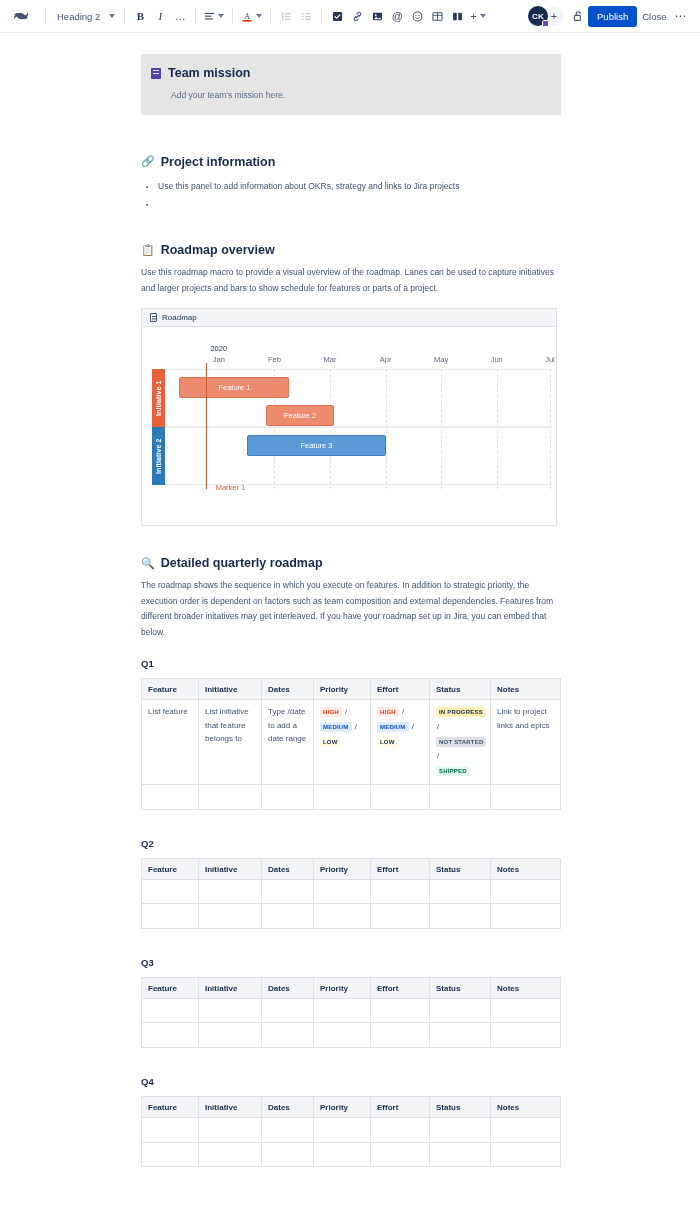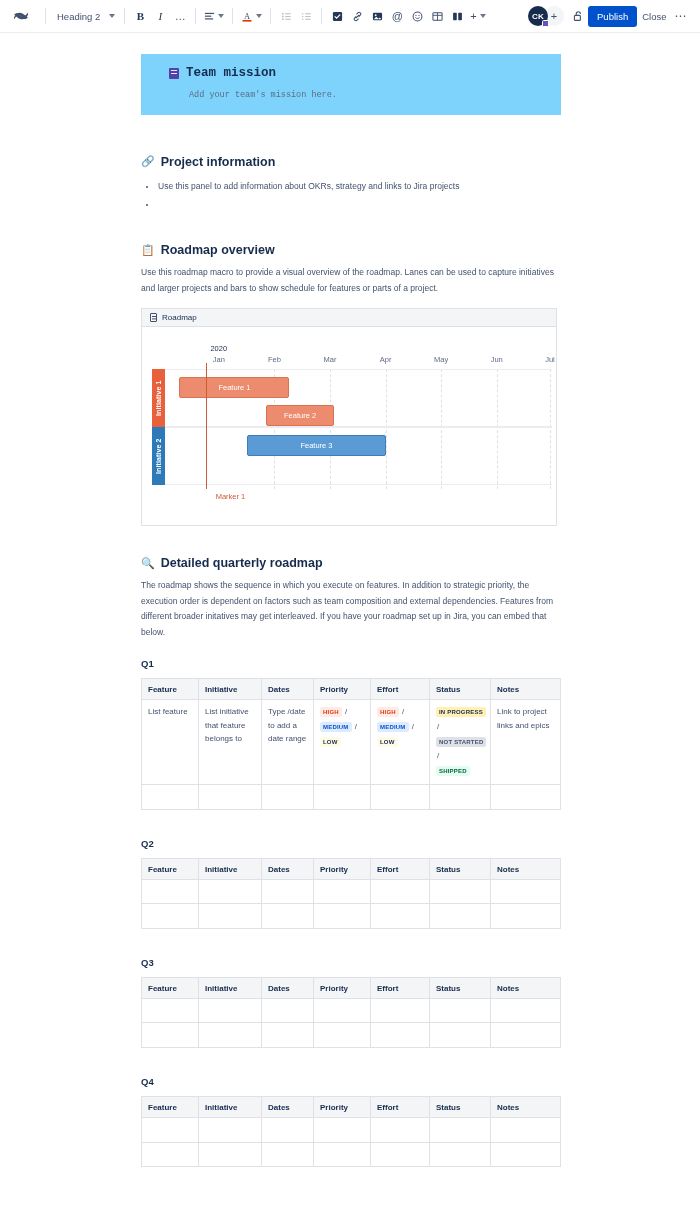--- a/index.html
+++ b/index.html
@@ -138,24 +138,23 @@
   h1.doc-title {
     font-size: 18px;
     font-weight: bold;
     color: #172b4d;
     margin: 0 0 26px 0;
     letter-spacing: -0.1px;
   }
 
   
   .panel {
-    background: #7dd3fc;
-    padding: 12px 14px 13px 28px;
+    background: #e5e5e5;
+    padding: 12px 14px 13px 10px;
     margin-bottom: 40px;
-    font-family: Liberation Mono, monospace;
   }
   .panel-head {
     display: flex; align-items: center; gap: 7px;
     margin-bottom: 9px;
   }
   .panel-icon {
     width: 10px; height: 11px;
     background: #5243aa;
     border-radius: 1px;
     position: relative;
@@ -597,21 +596,21 @@
             <div class="rm-gridline" style="left: 408px;"></div>
             <div class="rm-year" style="left: 76.812px;">2020</div>
             <div class="rm-lane" style="top: 42px; height: 58px;"></div>
             <div class="rm-lane-label" style="top: 42px; height: 58px; background: rgb(232, 97, 60);">Initiative 1</div>
             <div class="rm-lane" style="top: 100px; height: 58px;"></div>
             <div class="rm-lane-label" style="top: 100px; height: 58px; background: rgb(45, 122, 184);">Initiative 2</div>
             <div class="rm-bar" style="left: 37.44px; width: 110.01px; top: 50px; background: rgb(237, 139, 110); border: 1px solid rgb(217, 115, 79);">Feature 1</div>
             <div class="rm-bar" style="left: 124.29px; width: 67.55px; top: 78px; background: rgb(237, 139, 110); border: 1px solid rgb(217, 115, 79);">Feature 2</div>
             <div class="rm-bar" style="left: 104.99px; width: 138.96px; top: 108px; background: rgb(91, 155, 213); border: 1px solid rgb(63, 124, 184);">Feature 3</div>
             <div class="rm-marker-line" style="left: 64.46px; height: 126px; background: rgb(207, 91, 53);"></div>
-            <div class="rm-marker-label" style="left: 88.46px; top: 165px; color: rgb(207, 91, 53);">Marker 1</div>
+            <div class="rm-marker-label" style="left: 88.46px; top: 156px; color: rgb(207, 91, 53);">Marker 1</div>
           </div>
       </div>
     </div>
 
     <div style="margin-bottom:18px;">
       <h2 class="sec">
         <span class="sec-emoji">🔍</span>
         <span>Detailed quarterly roadmap</span>
       </h2>
       <p class="para">The roadmap shows the sequence in which you execute on features. In addition to strategic priority, the execution order is dependent on factors such as team composition and external dependencies. Features from different broader initatives may get interleaved. If you have your roadmap set up in Jira, you can embed that below.</p>

